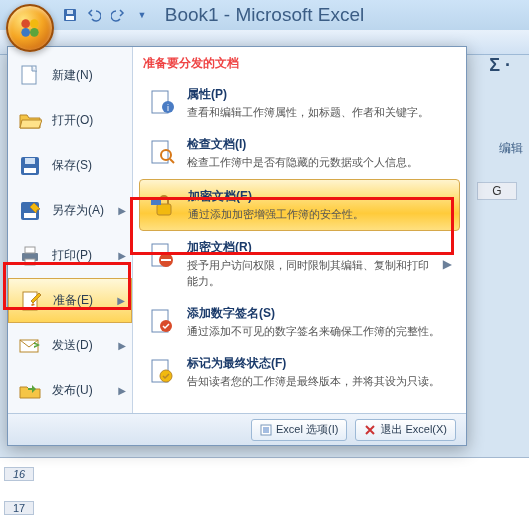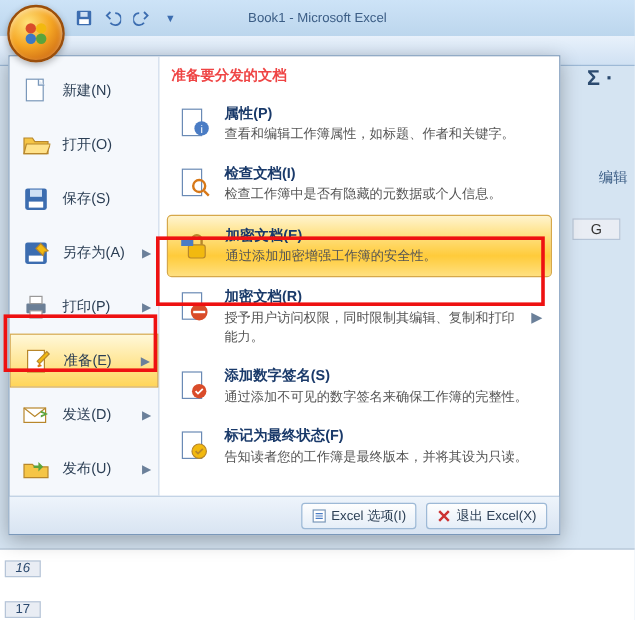--- a/index.html
+++ b/index.html
@@ -3,21 +3,21 @@
 <meta charset="utf-8">
 <style>
 * { margin: 0; padding: 0; box-sizing: border-box; font-family: "Microsoft YaHei", SimSun, sans-serif; }
 body { width: 529px; height: 517px; background: #d5e4f2; overflow: hidden; position: relative; font-size: 12px; }
 
 .titlebar { height: 30px; background: linear-gradient(#cde3f7,#bcd6ed); display: flex; align-items: center; position: relative; }
 .office-btn { width: 48px; height: 48px; border-radius: 50%; background: radial-gradient(circle at 35% 30%, #ffe27a, #f5a623 45%, #d77818 75%); border: 2px solid #9a4e0b; position: absolute; left: 6px; top: 4px; z-index: 20; box-shadow: 0 2px 6px rgba(0,0,0,.3), inset 0 2px 4px rgba(255,255,255,.5); display:flex; align-items:center; justify-content:center; }
 .office-btn svg { width:26px; height:26px; }
 .qat { margin-left: 60px; display: flex; gap: 4px; align-items: center; }
 .qat-btn { width: 20px; height: 20px; display: flex; align-items: center; justify-content: center; border-radius: 3px; }
-.title-text { position: absolute; left: 50%; transform: translateX(-50%); color: #3b5d85; font-size: 11px; }
+.title-text { position: absolute; left: 50%; transform: translateX(-50%); color: #3b5d85; font-size: 19px; }
 .ribbon-strip { height: 25px; background: linear-gradient(#e8f1fb,#d0e1f3); border-bottom:1px solid #9db9d6; }
 .sigma { position:absolute; right:18px; top:55px; font-size:18px; color:#2b4a6f; font-weight:bold; }
 .edit-label { position:absolute; right:6px; top:140px; font-size:12px; color:#3b5d85; }
 
 .office-menu { position: absolute; left: 7px; top: 46px; width: 460px; height: 400px; background: #fff; border: 1px solid #7a98ba; box-shadow: 0 4px 16px rgba(0,0,0,.3); display: flex; flex-direction: column; z-index: 15; }
 .menu-body { flex: 1; display: flex; overflow: hidden; }
 .menu-left { width: 125px; border-right: 1px solid #c5d4e6; background: #f5f8fc; padding: 6px 0; }
 .menu-item { height: 45px; display: flex; align-items: center; padding: 0 8px; gap: 8px; cursor: default; position:relative;text-align:center; }
 .menu-item .ico { width: 28px; height: 28px; display:flex; align-items:center; justify-content:center; flex-shrink:0; }
 .menu-item .lbl { color: #2b3e54; font-size: 12px; }

